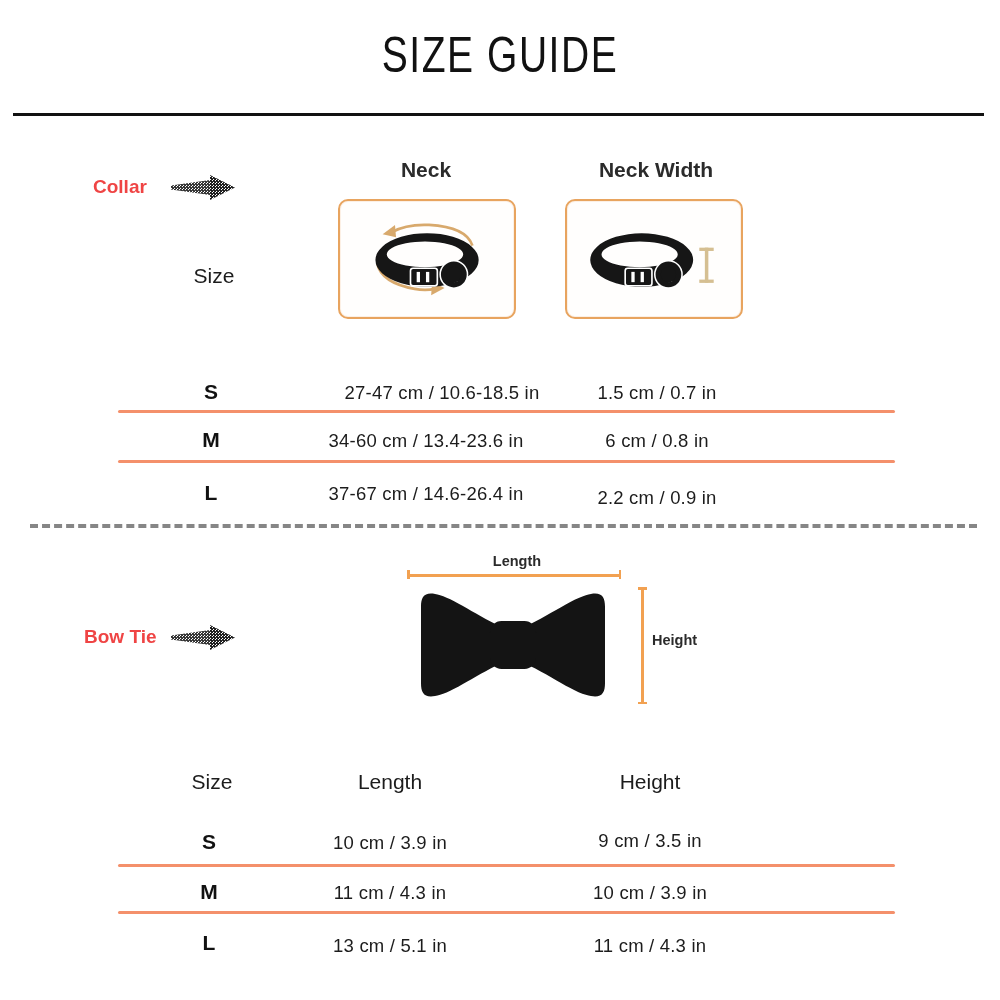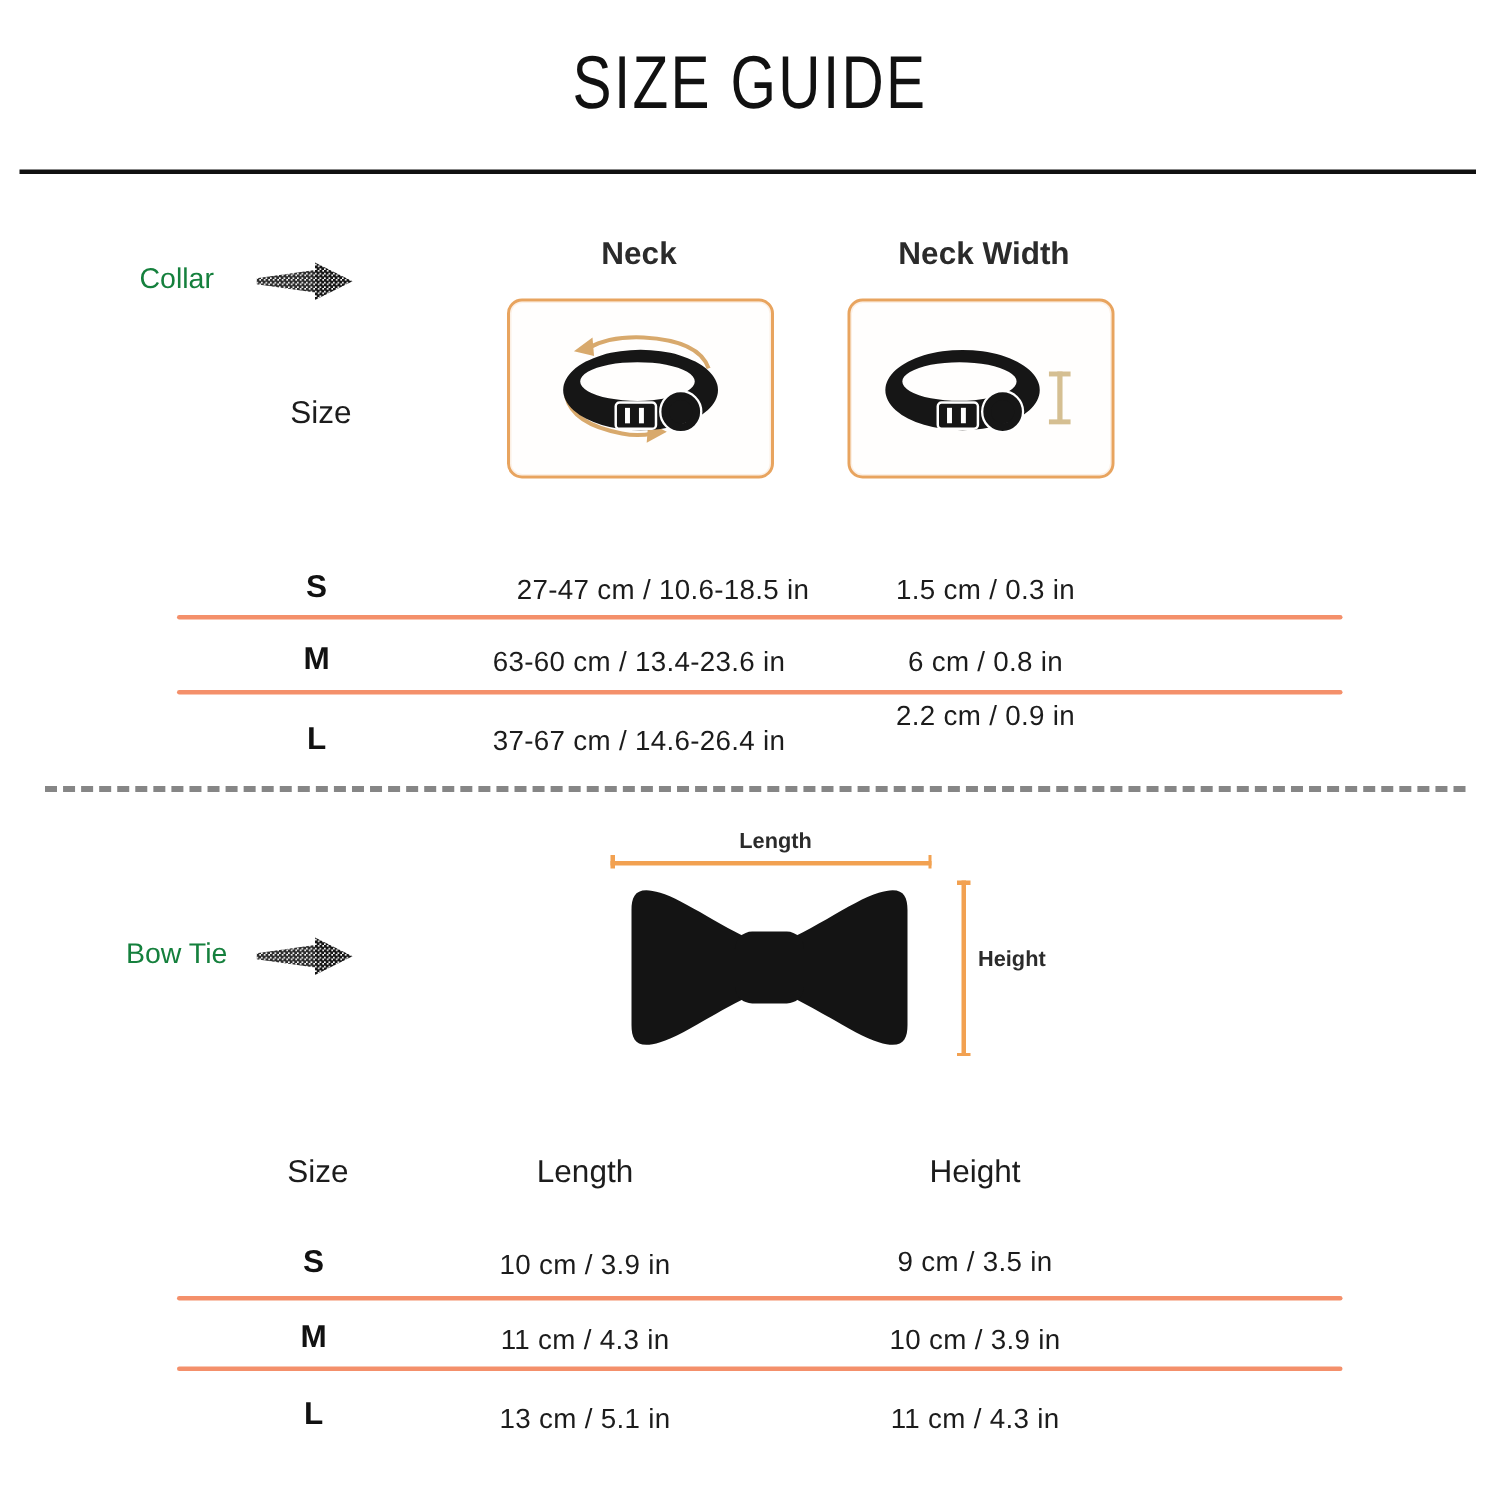--- a/index.html
+++ b/index.html
@@ -7,21 +7,21 @@
     position:relative;width:984px;height:1000px;background:#ffffff;
     font-family:"Liberation Sans",sans-serif;color:#1c1c1c;overflow:hidden;
   }
   .abs{position:absolute;}
   .cx{transform:translateX(-50%);white-space:nowrap;}
   .title{
     font-size:50px;font-weight:400;letter-spacing:2px;color:#111;
     transform:translateX(-50%) scaleX(0.78);transform-origin:center;
   }
   .rule{background:#111;height:3px;}
-  .sec-label{font-size:19px;font-weight:400;color:#15803d;white-space:nowrap;}
+  .sec-label{font-size:19px;font-weight:700;color:#ef4444;white-space:nowrap;}
   .col-header{font-size:21px;font-weight:700;color:#2b2b2b;}
   .plain-label{font-size:21px;font-weight:400;color:#1c1c1c;}
   .size-letter{font-size:21px;font-weight:700;color:#111;}
   .cell{font-size:18.5px;font-weight:400;color:#1c1c1c;letter-spacing:0.2px;}
   .sep{height:3px;background:#f4906b;border-radius:2px;}
   .dashed-div{border-top:4px dashed #868686;}
   .card{
     border:2px solid #e8a45f;border-radius:10px;background:#fffefd;
     display:flex;align-items:center;justify-content:center;
     box-shadow:inset 0 0 0 1px rgba(232,164,95,.15);
@@ -93,33 +93,33 @@
         <rect x="117.4" y="28" width="3.4" height="34" fill="#d5bf92"></rect>
         <rect x="112" y="59" width="14" height="3.2" fill="#d5bf92"></rect>
       </g>
     </svg>
   </div>
 
   <div class="abs cx plain-label" style="left:214px;top:264px;">Size</div>
 
   <div class="abs cx size-letter" style="left:211px;top:380px;">S</div>
   <div class="abs cx cell" style="left:442px;top:382px;">27-47 cm / 10.6-18.5 in</div>
-  <div class="abs cx cell" style="left:657px;top:382px;">1.5 cm / 0.3 in</div>
+  <div class="abs cx cell" style="left:657px;top:382px;">1.5 cm / 0.7 in</div>
 
   <div class="abs sep" style="left:118px;top:410px;width:777px;"></div>
 
   <div class="abs cx size-letter" style="left:211px;top:428px;">M</div>
-  <div class="abs cx cell" style="left:426px;top:430px;">63-60 cm / 13.4-23.6 in</div>
+  <div class="abs cx cell" style="left:426px;top:430px;">34-60 cm / 13.4-23.6 in</div>
   <div class="abs cx cell" style="left:657px;top:430px;">6 cm / 0.8 in</div>
 
   <div class="abs sep" style="left:118px;top:460px;width:777px;"></div>
 
   <div class="abs cx size-letter" style="left:211px;top:481px;">L</div>
   <div class="abs cx cell" style="left:426px;top:483px;">37-67 cm / 14.6-26.4 in</div>
-  <div class="abs cx cell" style="left:657px;top:466px;">2.2 cm / 0.9 in</div>
+  <div class="abs cx cell" style="left:657px;top:487px;">2.2 cm / 0.9 in</div>
 
   <div class="abs dashed-div" style="left:30px;top:524px;width:947px;"></div>
 
   <div class="abs sec-label" style="left:84px;top:626px;">Bow Tie</div>
 
   <svg class="abs" style="left:171px;top:624px;" width="66" height="27" viewBox="0 0 66 27">
     <defs>
       <pattern id="chk2" width="3" height="3" patternUnits="userSpaceOnUse">
         <rect width="3" height="3" fill="#141414"></rect>
         <rect x="1.9" width="1.1" height="1.1" fill="#fff"></rect>

